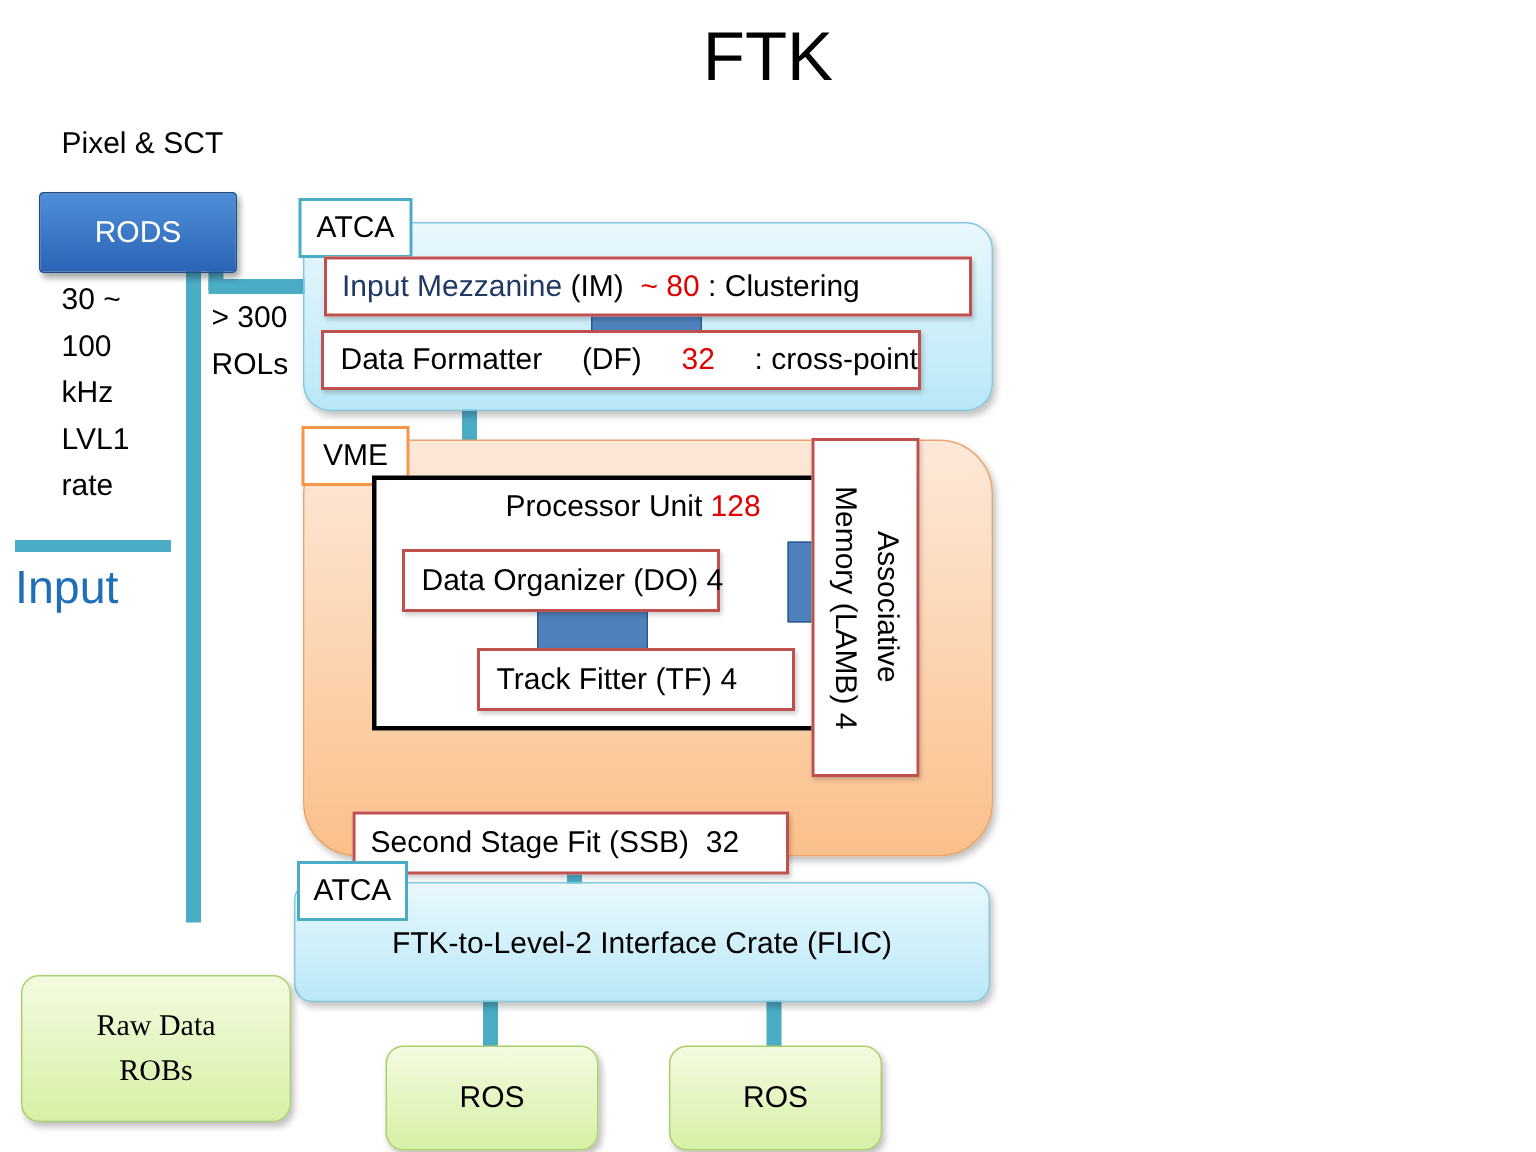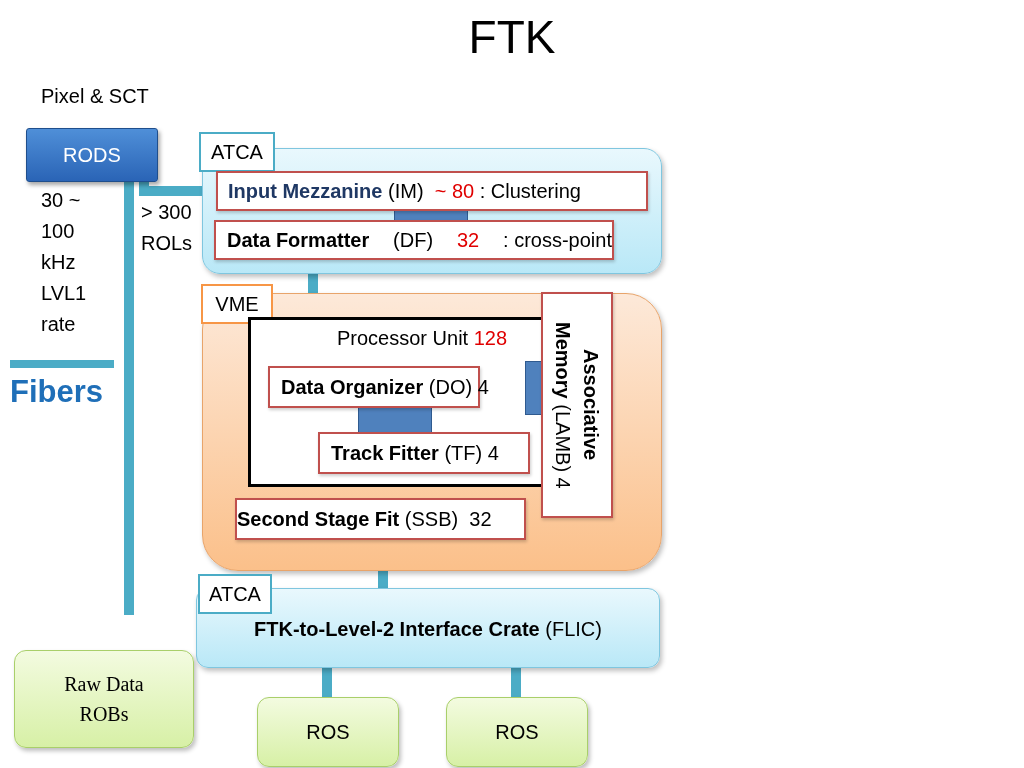--- a/index.html
+++ b/index.html
@@ -16,21 +16,21 @@
           display:flex; align-items:center; justify-content:center; }
   .crate-atca { background:linear-gradient(#e9f8fd,#b9e8f7); border:1px solid #7fc6df; border-radius:18px;
                 box-shadow:2px 3px 5px rgba(0,0,0,0.25); }
   .crate-vme { background:linear-gradient(#fde9d9,#fbc08a); border:1px solid #e8a46a; border-radius:36px;
                box-shadow:2px 3px 5px rgba(0,0,0,0.25); }
   .tag { background:#fff; font-size:20px; display:flex; align-items:center; justify-content:center; }
   .tag-atca { border:2px solid #4bacc6; }
   .tag-vme { border:2px solid #f79646; }
   .redbox { background:#fff; border:2px solid #c0504d; font-size:20px; display:flex; align-items:center;
             white-space:nowrap; box-shadow:1px 2px 3px rgba(0,0,0,0.2); }
-  .b { font-weight:bold; }
+  .b { font-weight:normal; }
   .red { color:#e00000; }
   .navy { color:#1f3864; }
   .pu { border:3px solid #000; background:#fff; }
   .green { background:linear-gradient(#f3fbe0,#d7f0a6); border:1px solid #a9cf6a; border-radius:12px;
            box-shadow:2px 3px 4px rgba(0,0,0,0.25); font-size:20px; text-align:center;
            display:flex; align-items:center; justify-content:center; line-height:30px; }
   .vert { writing-mode:vertical-rl; font-size:20px; line-height:28px; }
 </style>
 </head>
 <body>
@@ -56,21 +56,21 @@
   <div>kHz</div>
   <div>LVL1</div>
   <div>rate</div>
 </div>
 <div class="abs lbl" style="left:141px;top:197px;">
   <div>&gt; 300</div>
   <div>ROLs</div>
 </div>
 
 <div class="wire" style="left:10px;top:360px;width:104px;height:8px;"></div>
-<div class="abs b" style="left:10px;top:374px;font-size:31px;color:#1f6fb8;">Fibers</div>
+<div class="abs b" style="left:10px;top:374px;font-size:31px;color:#1f6fb8;">Input</div>
 
 <div class="abs crate-atca" style="left:202px;top:148px;width:458px;height:124px;"></div>
 <div class="abs tag tag-atca" style="left:199px;top:132px;width:72px;height:36px;">ATCA</div>
 <div class="darkblk" style="left:394px;top:210px;width:72px;height:12px;"></div>
 
 <div class="abs redbox" style="left:216px;top:171px;width:432px;height:40px;padding-left:10px;box-sizing:border-box;">
   <span class="b navy">Input Mezzanine</span>&nbsp;<span>(IM)</span>&nbsp;&nbsp;<span class="red">~ 80</span>&nbsp;<span>: Clustering</span>
 </div>
 <div class="abs redbox" style="left:214px;top:220px;width:400px;height:40px;padding-left:11px;box-sizing:border-box;justify-content:space-between;">
   <span class="b">Data Formatter</span>&nbsp;<span>(DF)</span>&nbsp;<span class="red">32</span>&nbsp;<span>: cross-point</span>
@@ -95,21 +95,21 @@
   <span class="b">Track Fitter</span>&nbsp;<span>(TF)</span>&nbsp;<span>4</span>
 </div>
 
 <div class="abs redbox" style="left:541px;top:292px;width:72px;height:226px;justify-content:center;box-sizing:border-box;">
   <div class="vert">
     <div class="b" style="text-align:center;">Associative</div>
     <div><span class="b">Memory</span> <span>(LAMB) 4</span></div>
   </div>
 </div>
 
-<div class="abs redbox" style="left:235px;top:498px;width:291px;height:42px;box-sizing:border-box;">
+<div class="abs redbox" style="left:235px;top:541px;width:291px;height:42px;padding-left:10px;box-sizing:border-box;">
   <span class="b">Second Stage Fit</span>&nbsp;<span>(SSB)</span>&nbsp;&nbsp;<span>32</span>
 </div>
 
 <div class="abs crate-atca" style="left:196px;top:588px;width:464px;height:80px;border-radius:12px;display:flex;align-items:center;justify-content:center;font-size:20px;padding-top:2px;box-sizing:border-box;">
   <span class="b">FTK-to-Level-2 Interface Crate</span>&nbsp;<span>(FLIC)</span>
 </div>
 <div class="abs tag tag-atca" style="left:198px;top:574px;width:70px;height:36px;">ATCA</div>
 
 <div class="abs green" style="left:14px;top:650px;width:178px;height:96px;flex-direction:column;font-family:Liberation Serif, serif;">
   <div>Raw Data</div>

